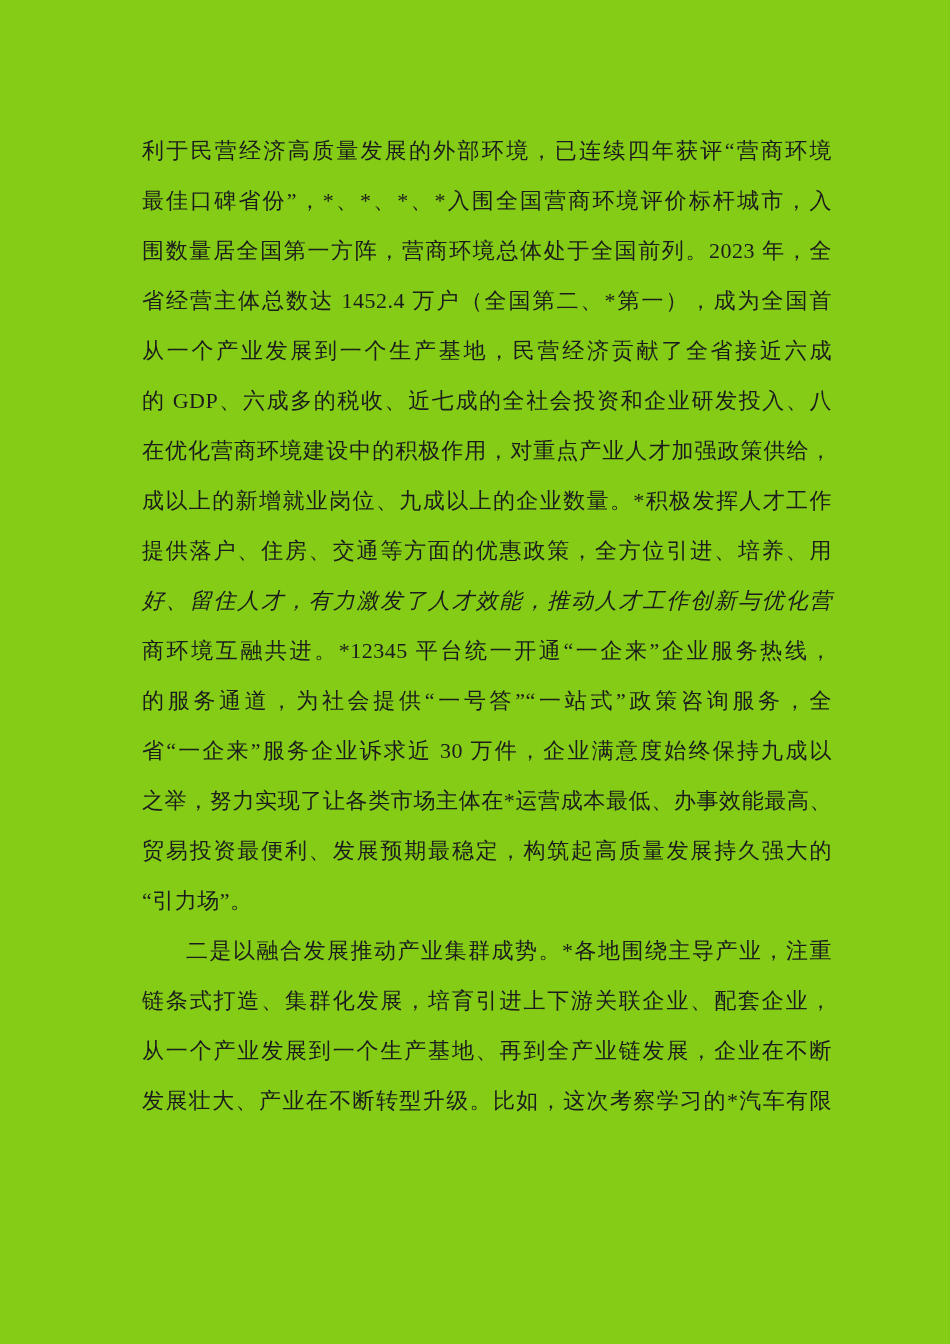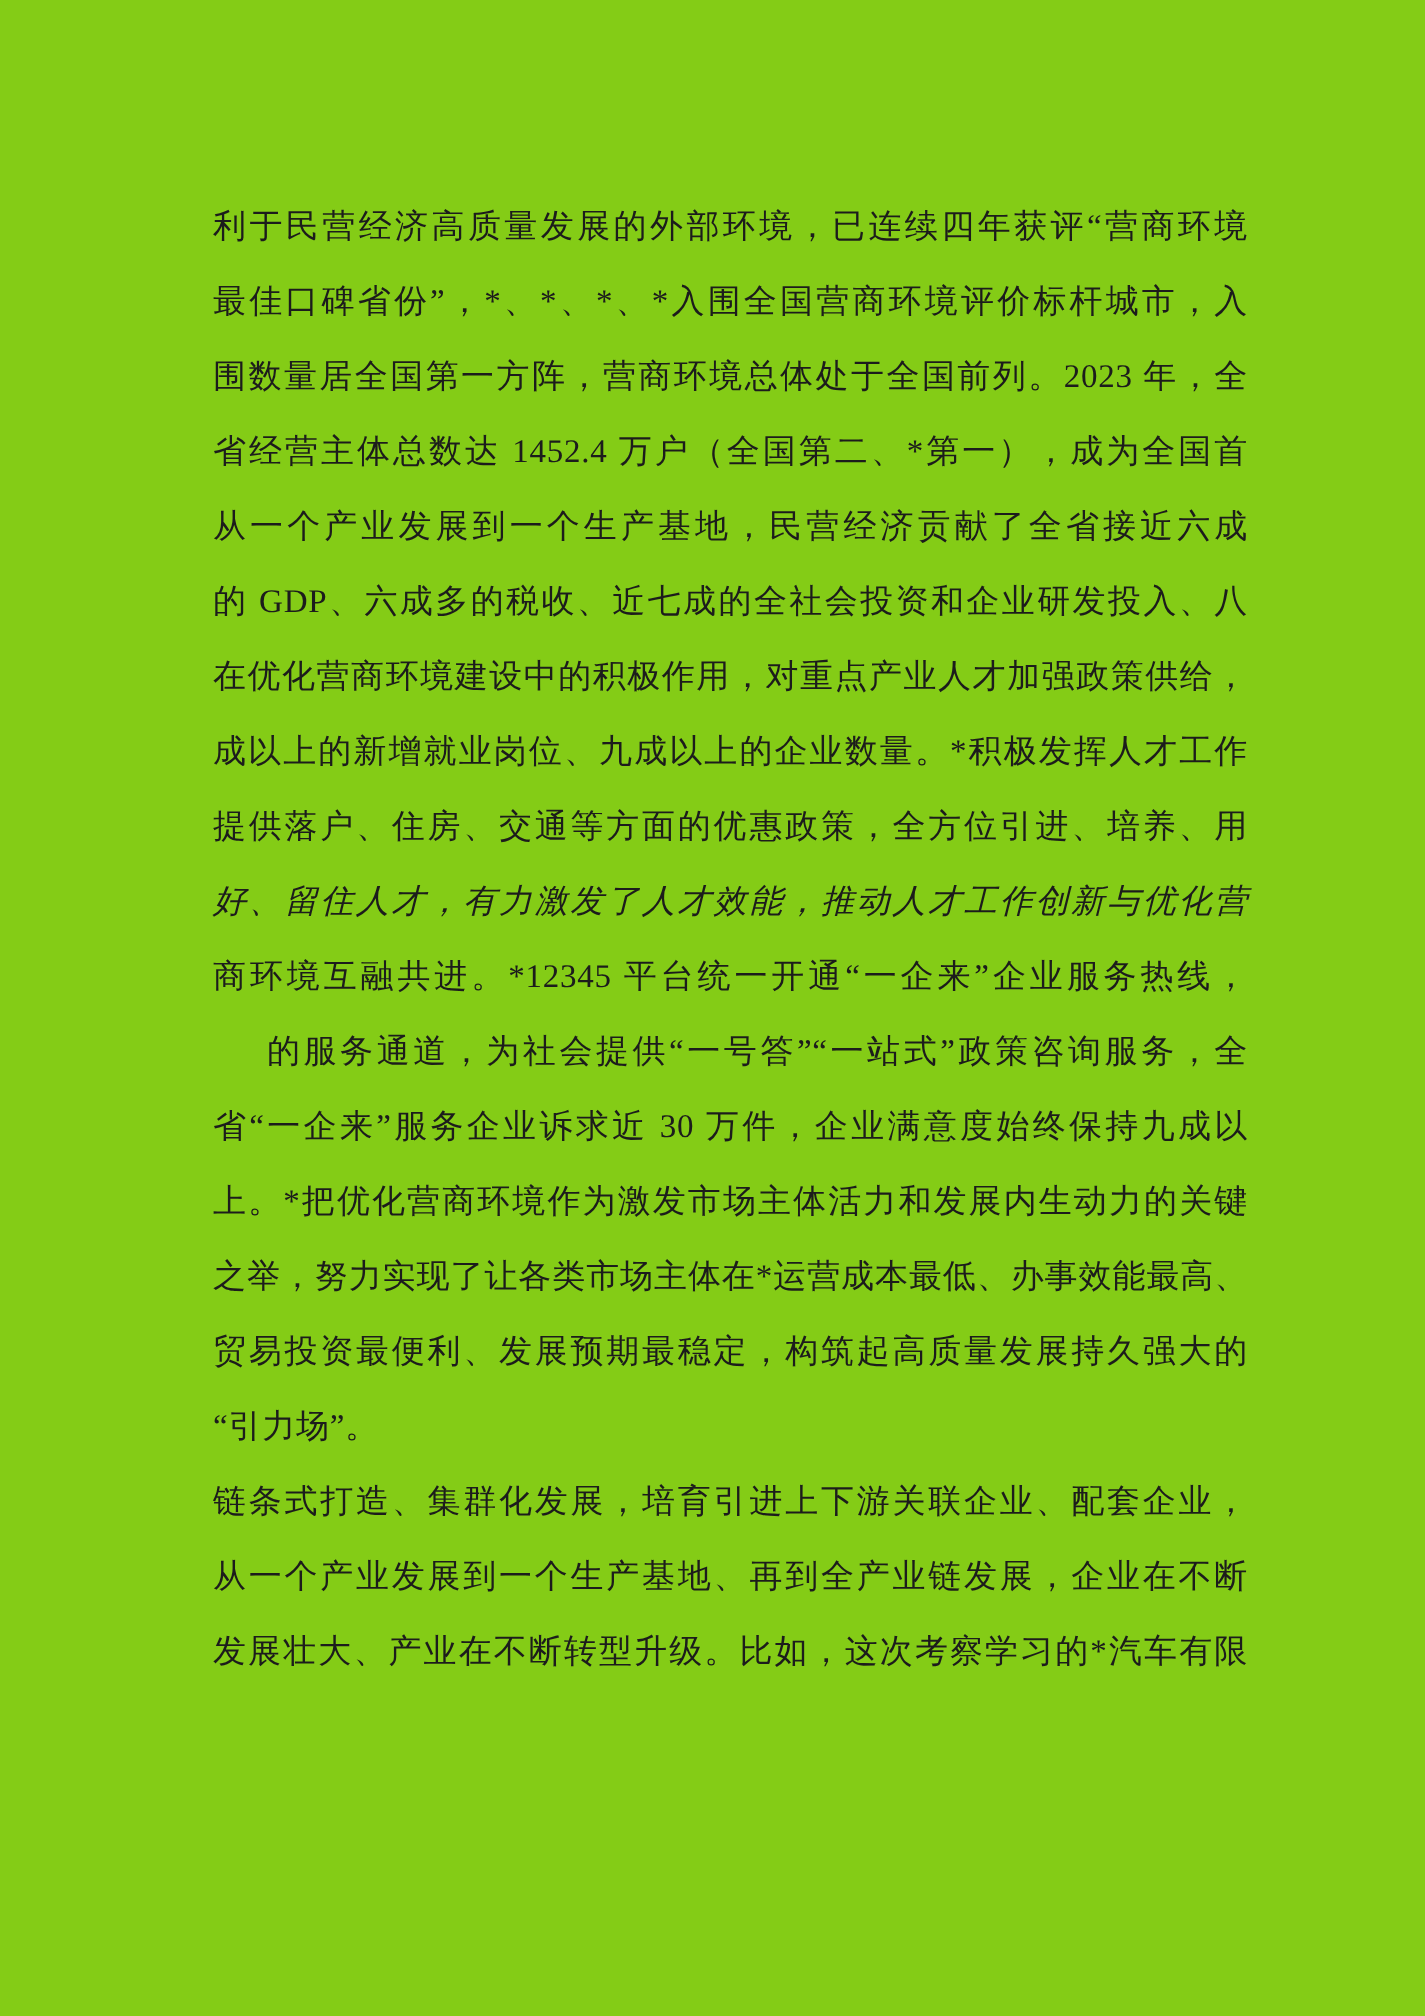--- a/index.html
+++ b/index.html
@@ -54,23 +54,23 @@
       <div class="line" style="color: rgb(28, 28, 28);">最佳口碑省份”，*、*、*、*入围全国营商环境评价标杆城市，入</div>
       <div class="line" style="color: rgb(28, 28, 28);">围数量居全国第一方阵，营商环境总体处于全国前列。2023 年，全</div>
       <div class="line" style="color: rgb(28, 28, 28);">省经营主体总数达 1452.4 万户（全国第二、*第一），成为全国首</div>
       <div class="line" style="color: rgb(28, 28, 28);">从一个产业发展到一个生产基地，民营经济贡献了全省接近六成</div>
       <div class="line" style="color: rgb(28, 28, 28);">的 GDP、六成多的税收、近七成的全社会投资和企业研发投入、八</div>
       <div class="line" style="color: rgb(28, 28, 28);">在优化营商环境建设中的积极作用，对重点产业人才加强政策供给，</div>
       <div class="line" style="color: rgb(28, 28, 28);">成以上的新增就业岗位、九成以上的企业数量。*积极发挥人才工作</div>
       <div class="line" style="color: rgb(28, 28, 28);">提供落户、住房、交通等方面的优惠政策，全方位引进、培养、用</div>
       <div class="line" style="color: rgb(28, 28, 28); font-style: italic;">好、留住人才，有力激发了人才效能，推动人才工作创新与优化营</div>
       <div class="line" style="color: rgb(28, 28, 28);">商环境互融共进。*12345 平台统一开通“一企来”企业服务热线，</div>
-      <div class="line" style="color: rgb(28, 28, 28); margin-left: 36px;">的服务通道，为社会提供“一号答”“一站式”政策咨询服务，全</div>
+      <div class="line" style="color: rgb(28, 28, 28);">的服务通道，为社会提供“一号答”“一站式”政策咨询服务，全</div>
       <div class="line" style="color: rgb(28, 28, 28);">省“一企来”服务企业诉求近 30 万件，企业满意度始终保持九成以</div>
-      <div class="line" style="color: rgb(28, 28, 28);">上。*把优化营商环境作为激发市场主体活力和发展内生动力的关键</div>
       <div class="line" style="color: rgb(28, 28, 28);">之举，努力实现了让各类市场主体在*运营成本最低、办事效能最高、</div>
       <div class="line" style="color: rgb(28, 28, 28);">贸易投资最便利、发展预期最稳定，构筑起高质量发展持久强大的</div>
       <div class="line no-justify" style="color: rgb(28, 28, 28);">“引力场”。</div>
+      <div class="line indent" style="color: rgb(28, 28, 28);">二是以融合发展推动产业集群成势。*各地围绕主导产业，注重</div>
       <div class="line" style="color: rgb(28, 28, 28);">链条式打造、集群化发展，培育引进上下游关联企业、配套企业，</div>
       <div class="line" style="color: rgb(28, 28, 28);">从一个产业发展到一个生产基地、再到全产业链发展，企业在不断</div>
       <div class="line" style="color: rgb(28, 28, 28);">发展壮大、产业在不断转型升级。比如，这次考察学习的*汽车有限</div>
     </div>
 </div>
 
 </body></html>

